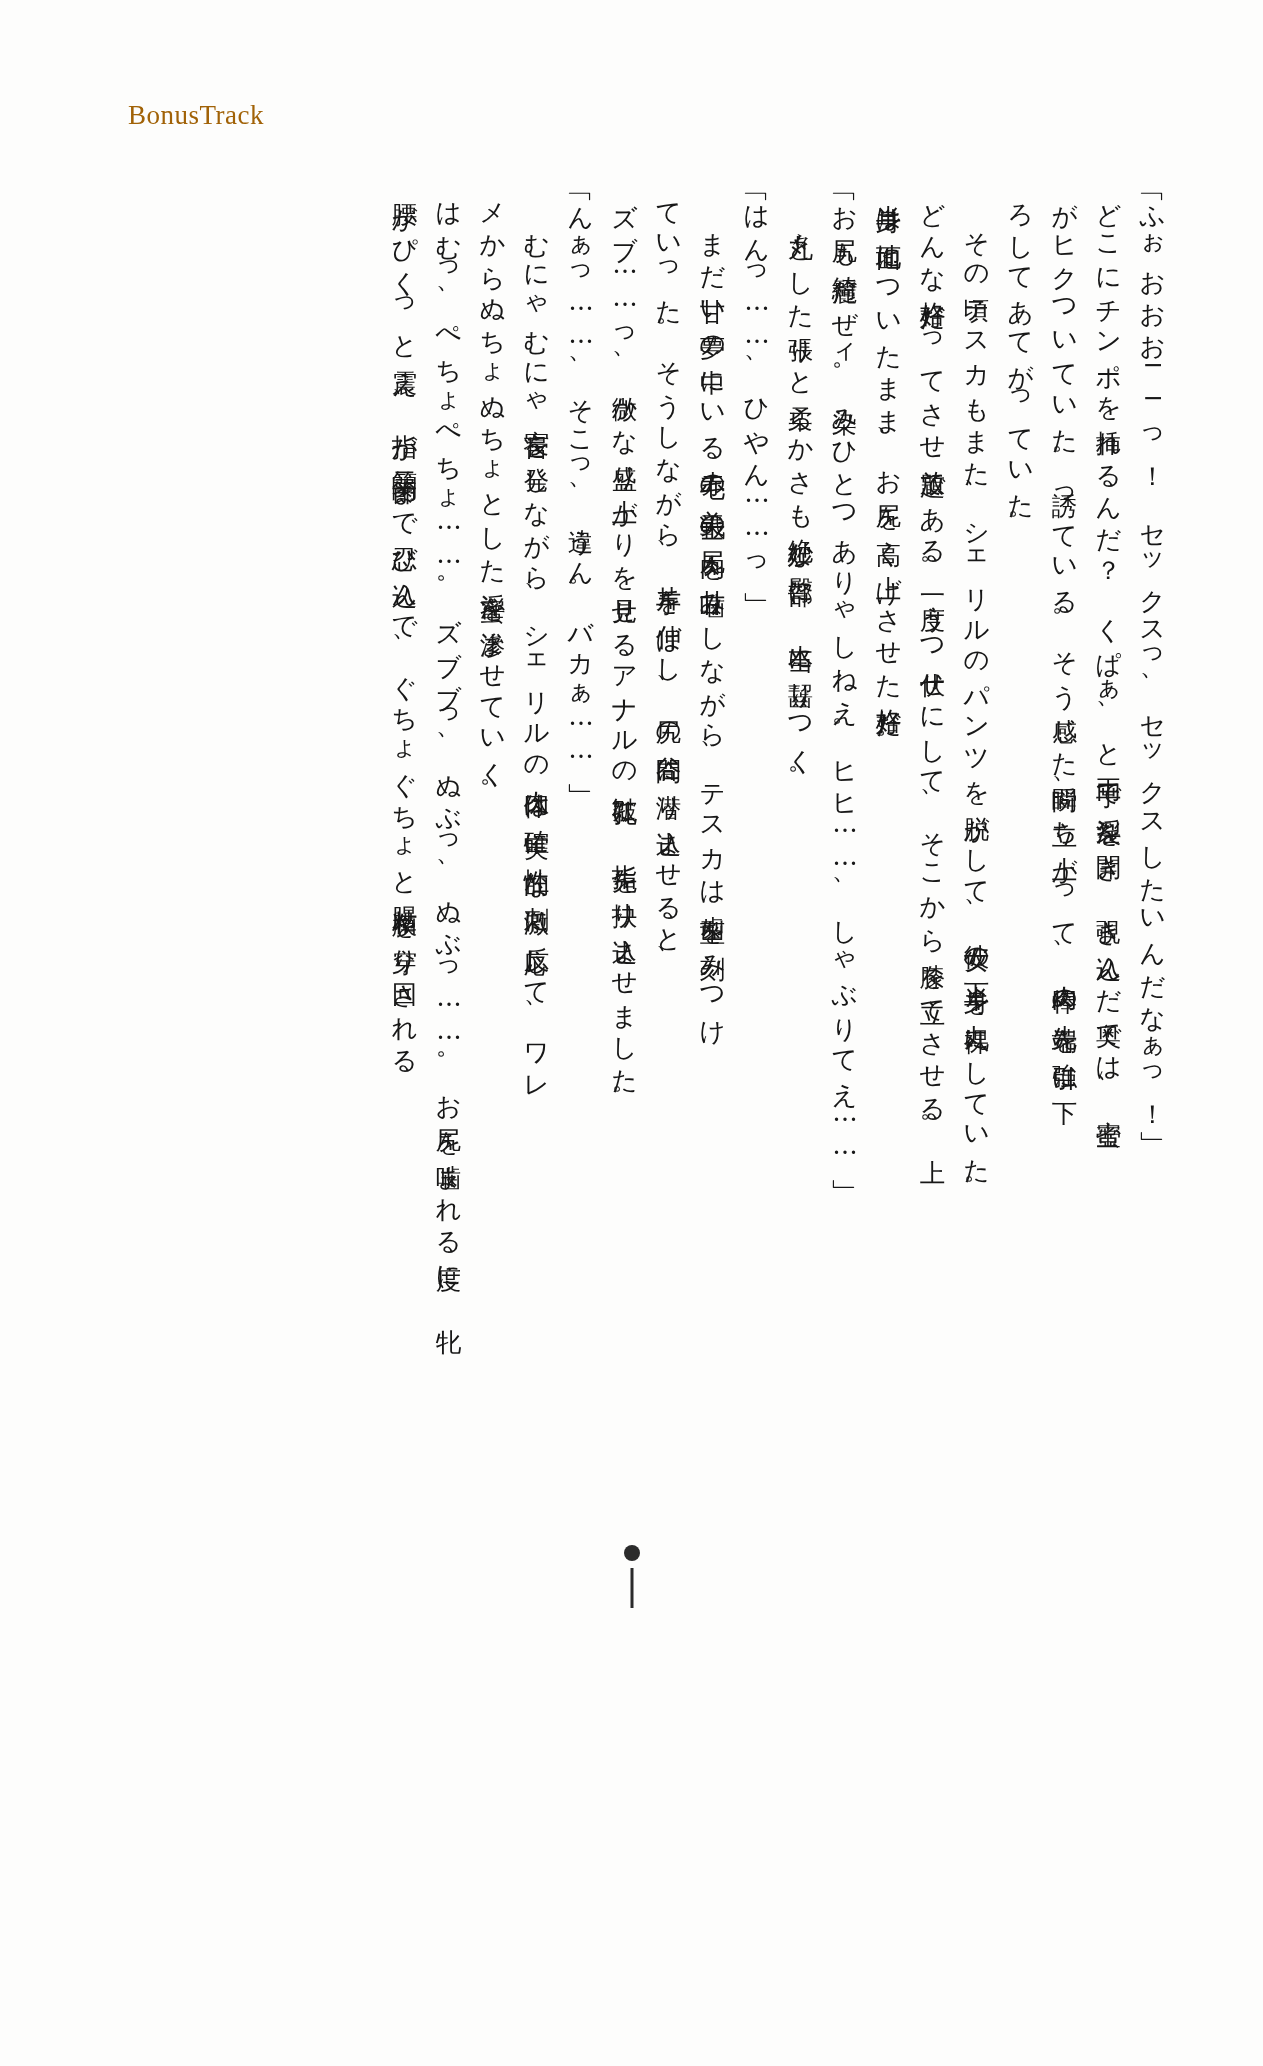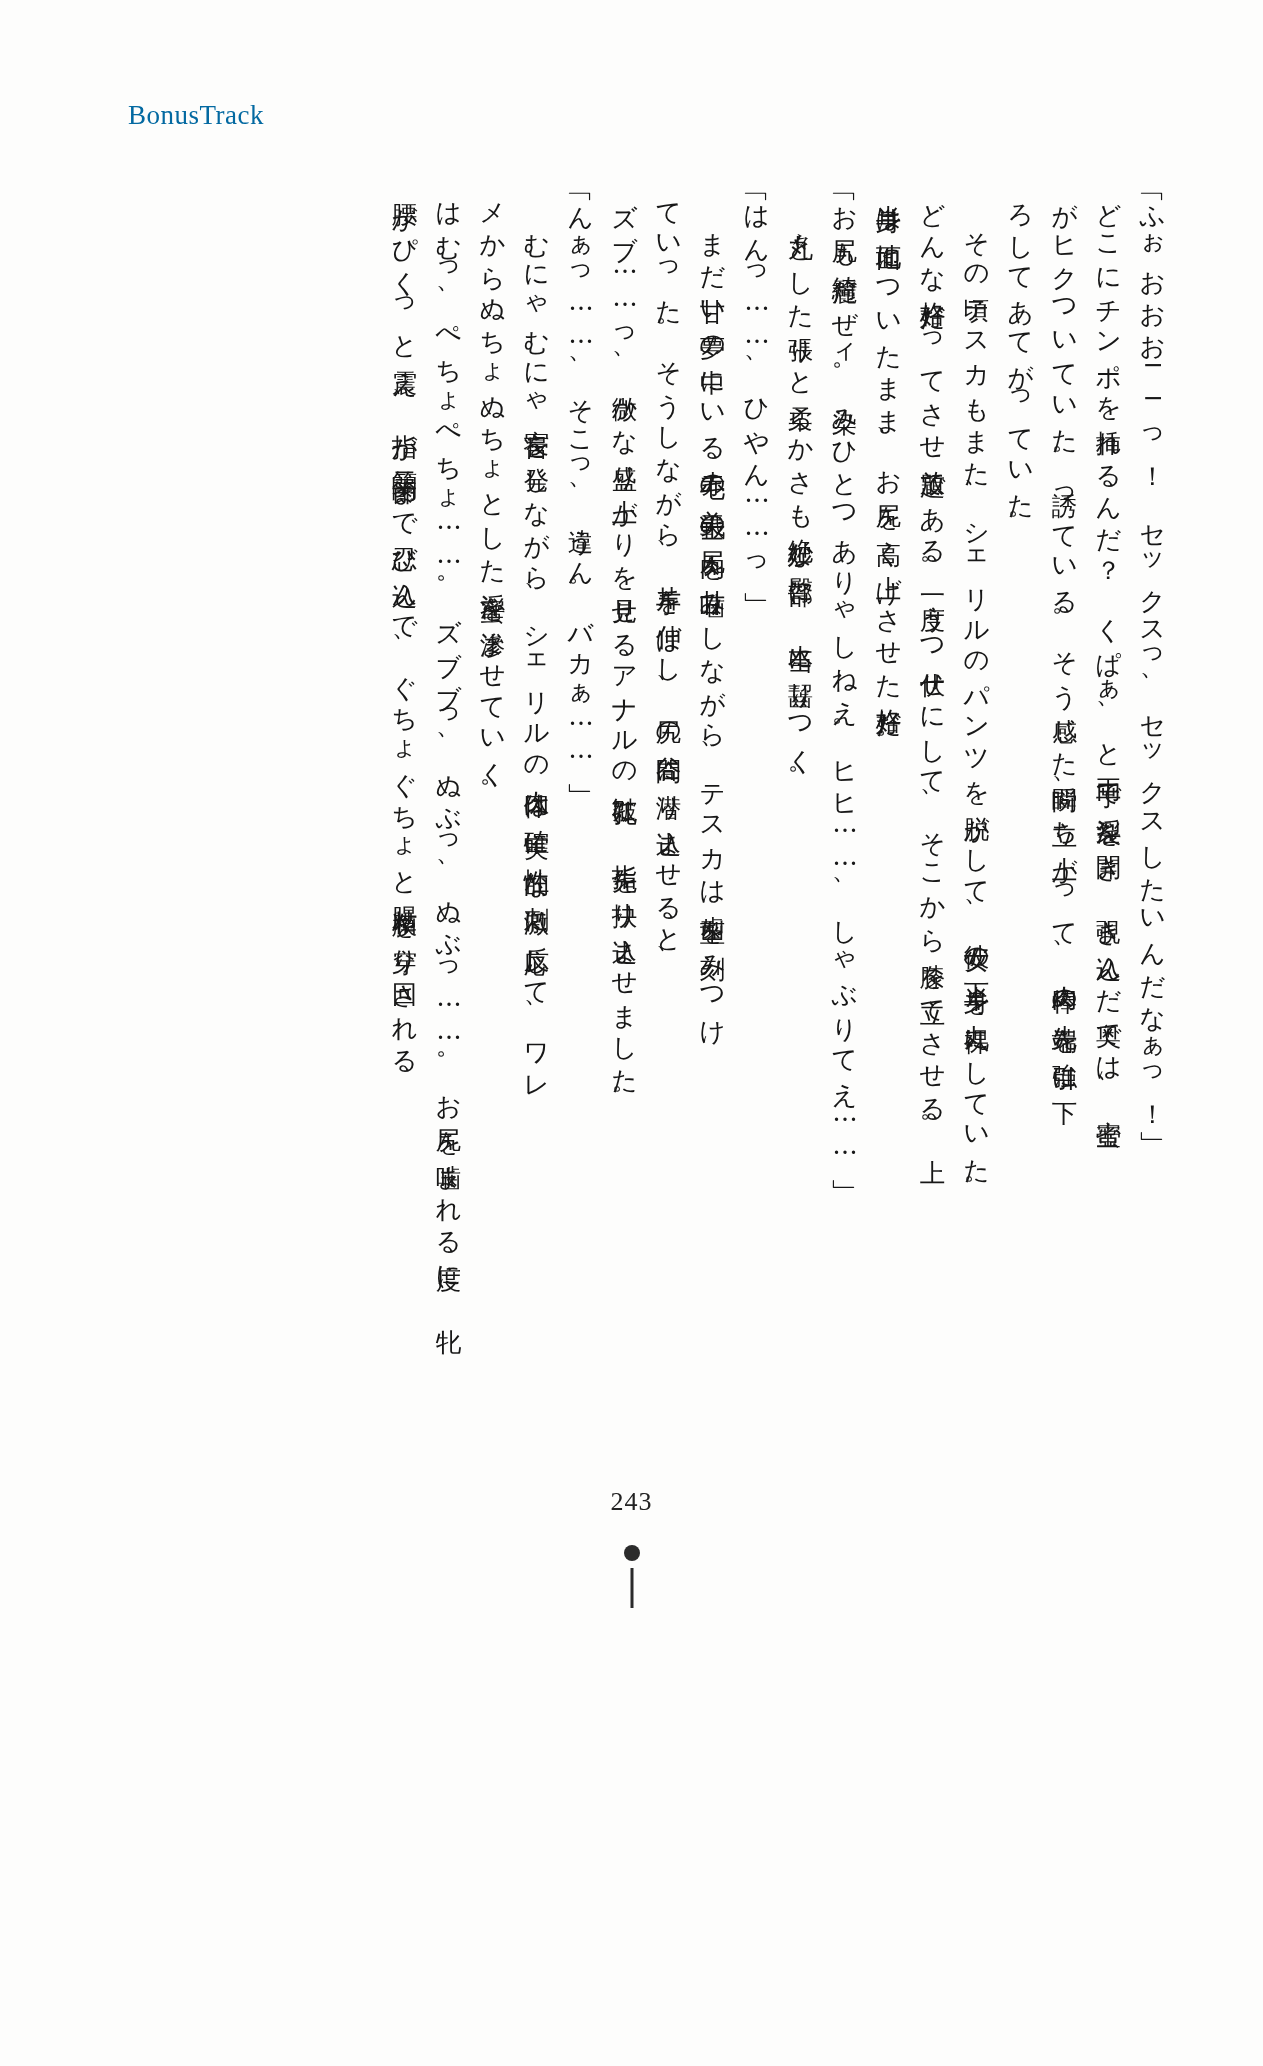--- a/index.html
+++ b/index.html
@@ -21,21 +21,21 @@
     inset: 0;
     background: #fdfdfc;
   }
 
   .header {
     position: absolute;
     top: 100px;
     left: 128px;
     font-size: 27px;
     letter-spacing: 0.5px;
-    color: #0369a1;
+    color: #a16207;
     font-family: "Liberation Serif", "DejaVu Serif", serif;
   }
 
   .body-text {
     position: absolute;
     top: 185px;
     left: 90px;
     width: 1075px;
     height: 1140px;
     display: flex;
@@ -117,18 +117,17 @@
       <div class="line indent">まだ甘い夢の中にいる赤毛の美戦士の尻肉を甘噛みしながら、テスカは歯型を刻みつけ</div>
       <div class="line">ていった。そうしながら、片手を伸ばし、尻の谷間に潜り込ませると、</div>
       <div class="line">ズブ……っ、微かな盛り上がりを見せるアナルの皺孔に、指先を抉り込ませました。</div>
       <div class="line">「んぁっ……、そこっ、違うん。バカぁ……」</div>
       <div class="line indent">むにゃむにゃ寝言を発しながら、シェリルの肉体は確実に性的な刺激に反応して、ワレ</div>
       <div class="line">メからぬちょぬちょとした淫蜜を滲ませていく。</div>
       <div class="line">はむっ、ぺちょぺちょ……。ズブブっ、ぬぶっ、ぬぶっ……。お尻を噛まれる度に、牝</div>
       <div class="line">腰がぴくっと震え、指が第二関節まで忍び込んで、ぐちょぐちょと腸粘膜を穿り回される</div>
     </div>
 
-  <div class="page-number">243</div>
 
   <div class="footer-mark"></div>
   <div class="footer-rule"></div>
 
 </div>
 
 </body></html>

